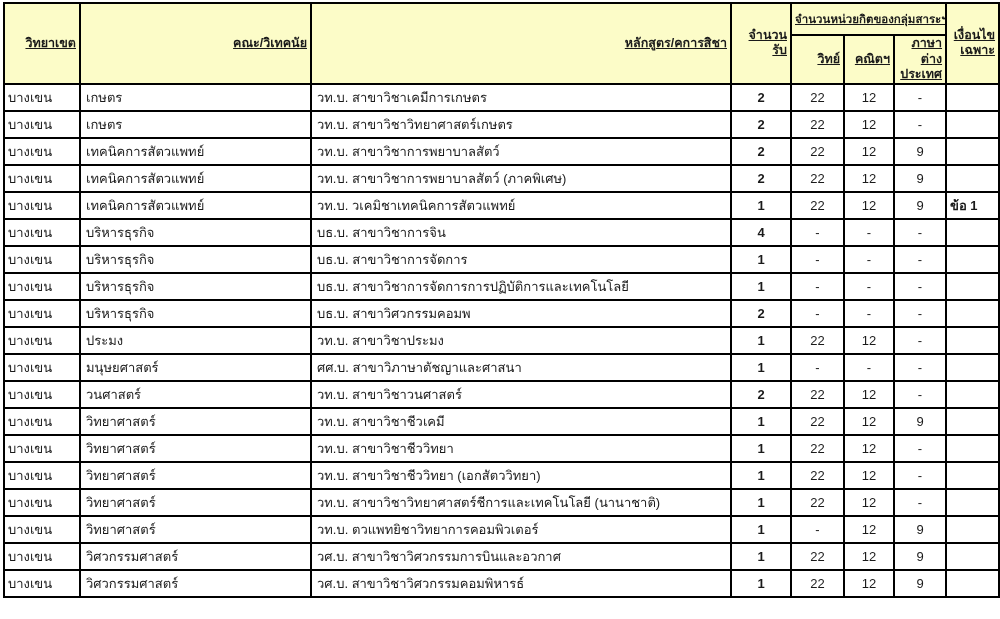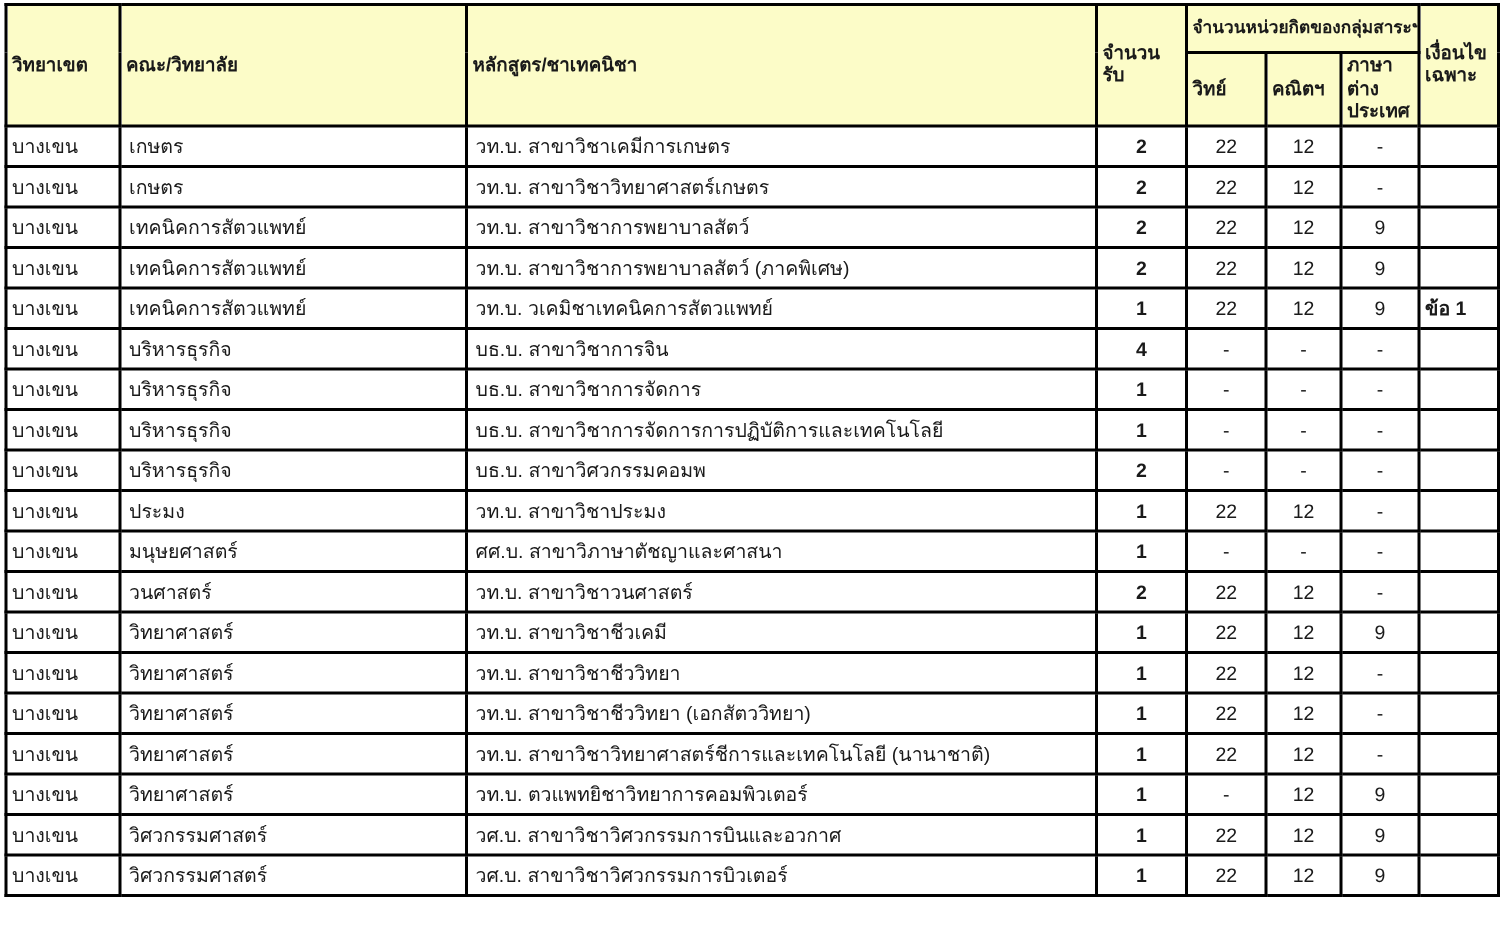--- a/index.html
+++ b/index.html
@@ -19,23 +19,24 @@
   }
   th, td {
     border: 2px solid var(--border-c);
     padding: 0 3px;
     overflow: hidden;
   }
   thead th {
     background: var(--header-bg);
     font-weight: bold;
     font-size: 12.5px;
-    text-align: left;
+    text-align: right;
     vertical-align: middle;
     line-height: 1.25;
+    text-decoration: underline;
   }
   th.h-credits { font-size: 11.5px; white-space: nowrap; height: 32px; }
   th.h-wrap { white-space: pre-line; }
   tbody td {
     height: 27px;
     font-size: 13px;
     vertical-align: middle;
     white-space: nowrap;
   }
   td.c-campus { text-align: left; }
@@ -54,22 +55,22 @@
     <col style="width:420px">
     <col style="width:60px">
     <col style="width:53px">
     <col style="width:50px">
     <col style="width:52px">
     <col style="width:53px">
   </colgroup>
   <thead>
     <tr>
       <th rowspan="2">วิทยาเขต</th>
-      <th rowspan="2">คณะ/วิทยาลัย</th>
-      <th rowspan="2">หลักสูตร/ชาเทคนิชา</th>
+      <th rowspan="2">คณะ/วิเทคนัย</th>
+      <th rowspan="2">หลักสูตร/คการสิชา</th>
       <th rowspan="2">จำนวนรับ</th>
       <th colspan="3" class="h-credits">จำนวนหน่วยกิตของกลุ่มสาระฯ</th>
       <th rowspan="2" class="h-wrap">เงื่อนไข
 เฉพาะ</th>
     </tr>
     <tr>
       <th>วิทย์</th>
       <th>คณิตฯ</th>
       <th class="h-wrap">ภาษาต่าง
 ประเทศ</th>
@@ -252,21 +253,21 @@
         <td class="c-program">วศ.บ. สาขาวิชาวิศวกรรมการบินและอวกาศ</td>
         <td class="c-quota">1</td>
         <td class="c-science">22</td>
         <td class="c-math">12</td>
         <td class="c-foreign">9</td>
         <td class="c-condition"></td>
       </tr>
       <tr>
         <td class="c-campus">บางเขน</td>
         <td class="c-faculty">วิศวกรรมศาสตร์</td>
-        <td class="c-program">วศ.บ. สาขาวิชาวิศวกรรมการบิวเตอร์</td>
+        <td class="c-program">วศ.บ. สาขาวิชาวิศวกรรมคอมพิหารธ์</td>
         <td class="c-quota">1</td>
         <td class="c-science">22</td>
         <td class="c-math">12</td>
         <td class="c-foreign">9</td>
         <td class="c-condition"></td>
       </tr>
     </tbody>
 </table>
 
 </body></html>

